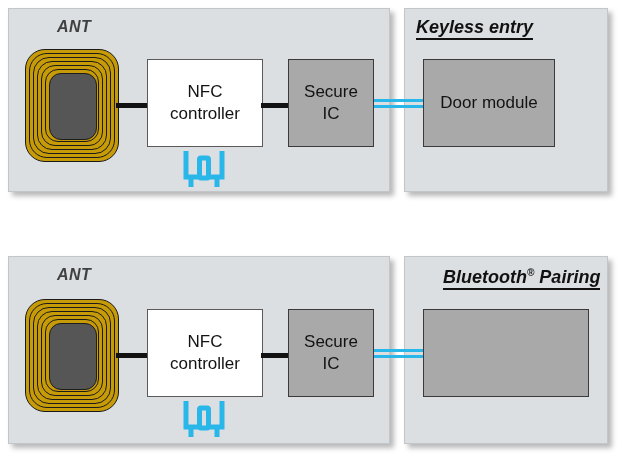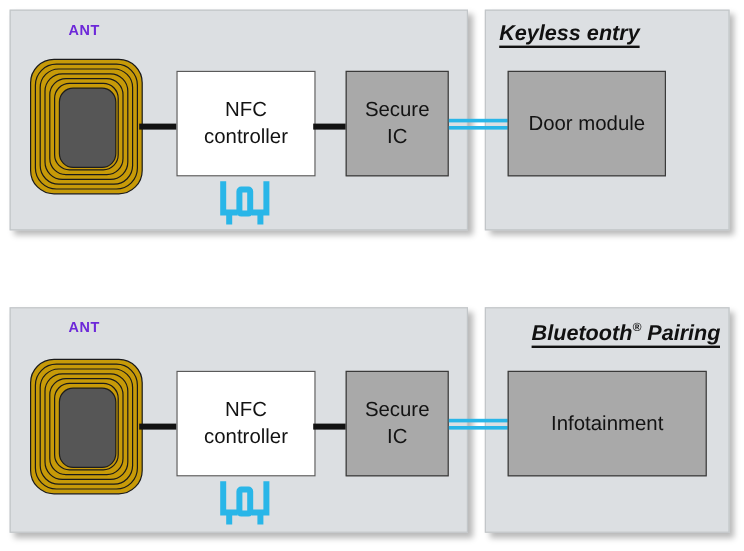--- a/index.html
+++ b/index.html
@@ -19,24 +19,25 @@
     box-sizing:border-box;
   }
   .panel-left{left:8px;width:382px;}
   .panel-right{left:404px;width:204px;}
   .row-top .panel{top:8px;height:184px;}
   .row-bot .panel{top:256px;height:188px;}
 
   
   .ant-label{
     position:absolute;
+    font-style:italic;
     font-weight:bold;
-    font-size:12px;
+    font-size:16px;
     letter-spacing:.5px;
-    color:#6d28d9;
+    color:#404040;
     white-space:nowrap;
   }
 
   
   .coil{
     position:absolute;
     box-sizing:border-box;
   }
   .coil .turn{
     position:absolute;
@@ -218,18 +219,18 @@
       <span>Bluetooth</span><sup>®</sup><span> Pairing</span>
     </div>
 
     <div class="link" style="left:374px;top:349px;width:50px;">
       <i class="a"></i>
         <i class="b"></i>
     </div>
 
     <div class="block grey" style="left:423px;top:309px;width:166px;height:88px;">
       <span>
-        <span>Infotainment</span><br>
+        <br>
       </span>
     </div>
   </div>
 
 </div>
 
 </body></html>

